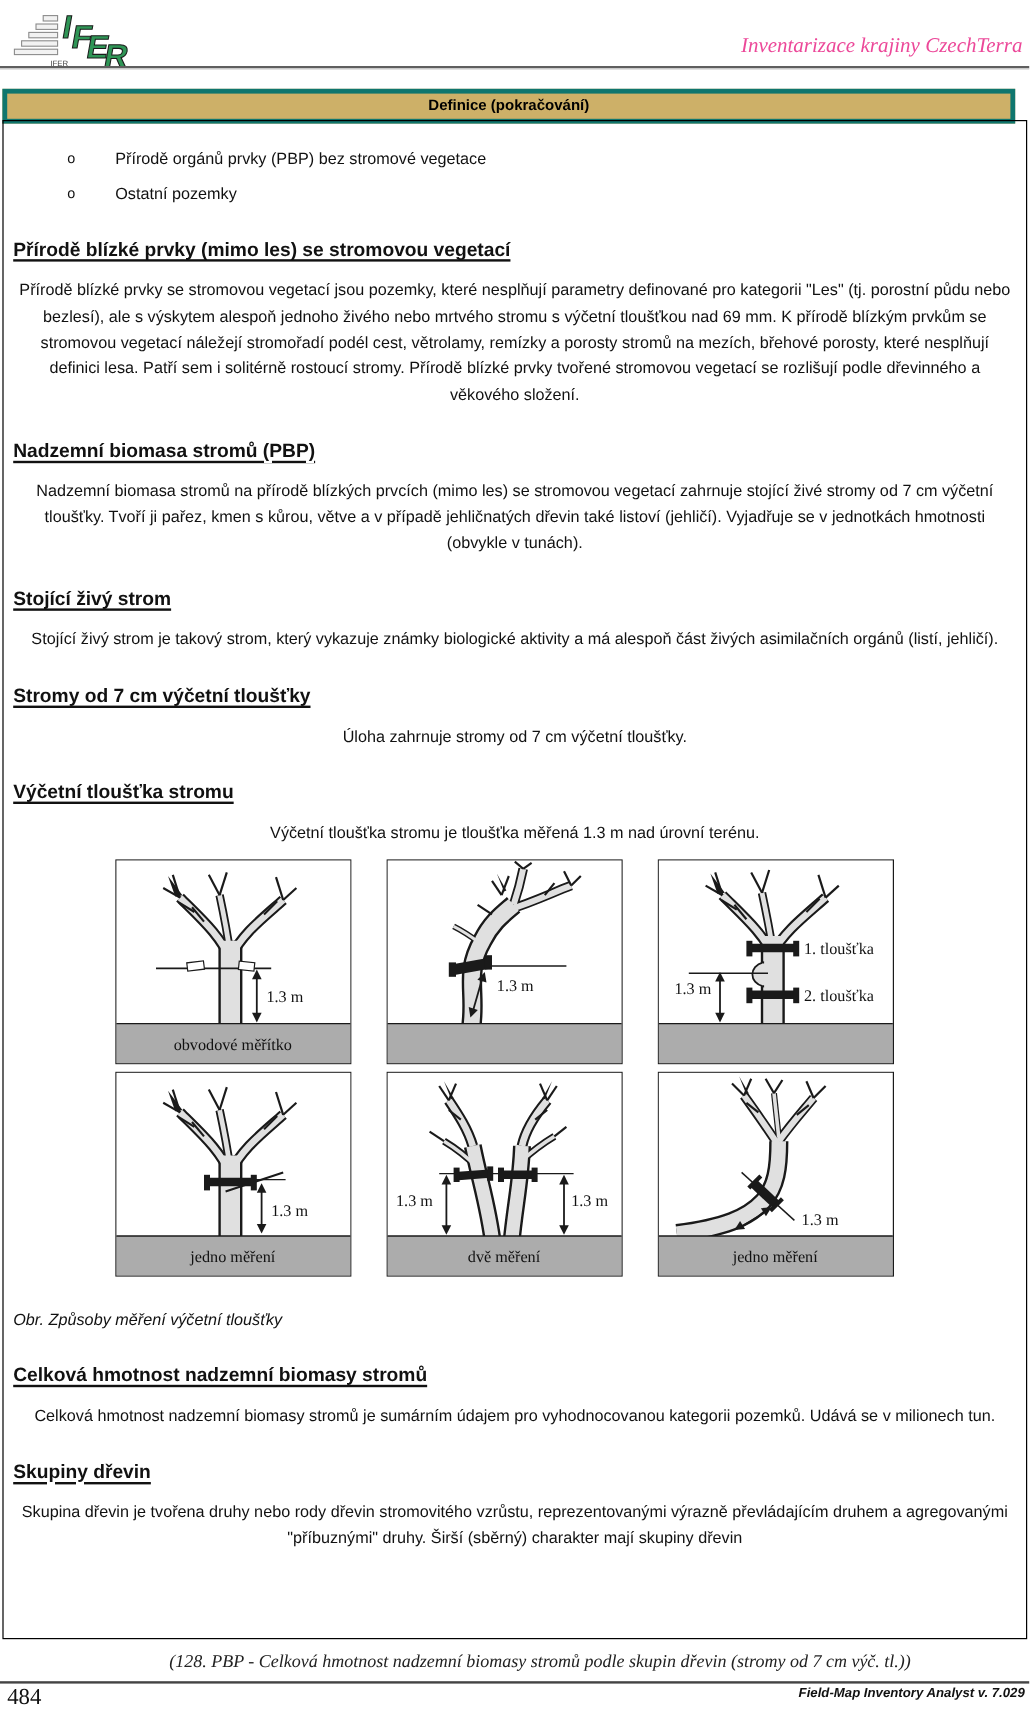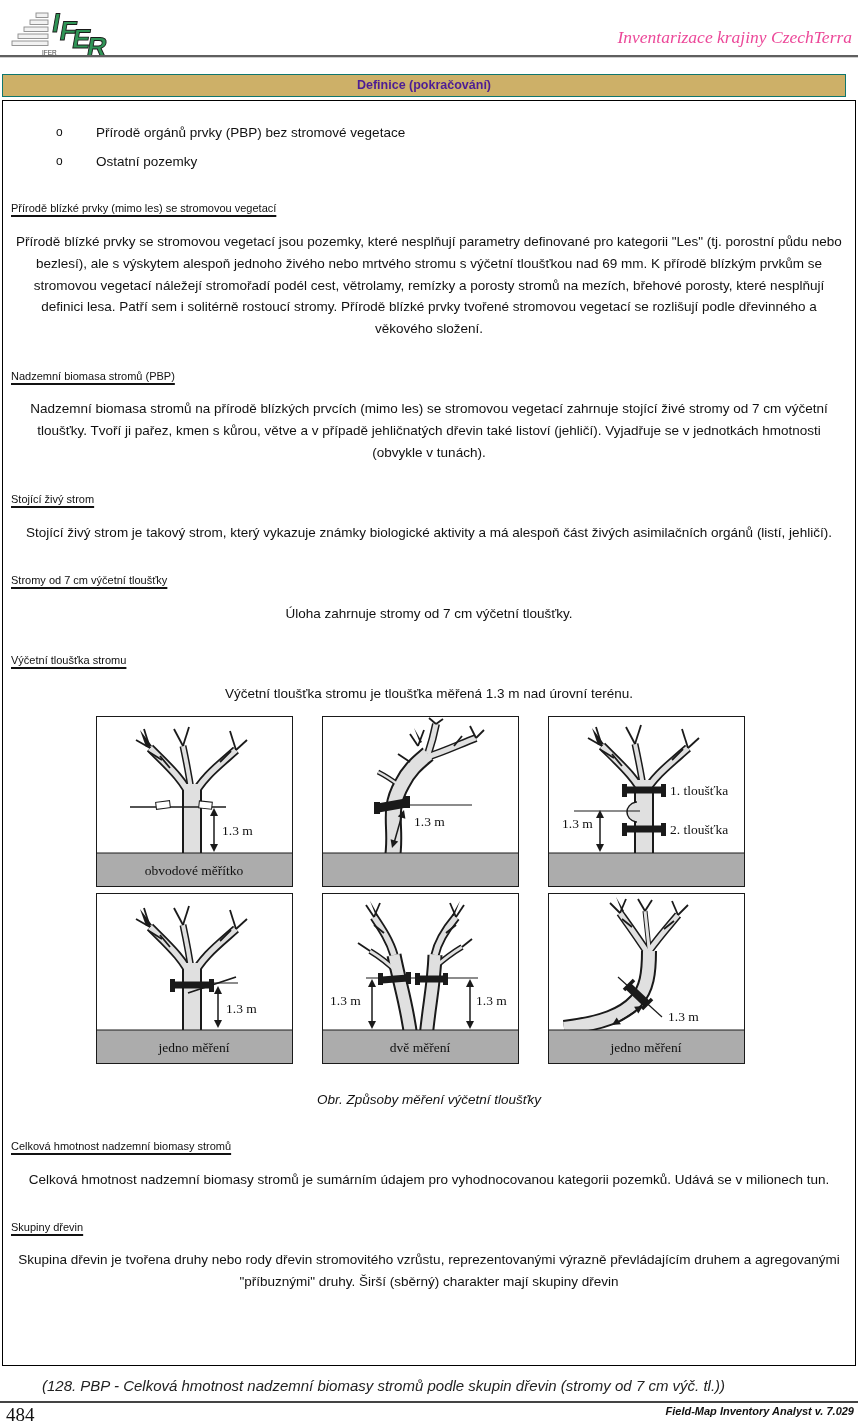--- a/index.html
+++ b/index.html
@@ -8,43 +8,43 @@
 
   
   .logo{position:absolute;left:8px;top:3px;}
   .doc-title{position:absolute;right:6px;top:27px;font-family:"Liberation Serif",serif;
              font-style:italic;font-size:17.5px;color:#ec4899;}
   .hdr-line1{position:absolute;left:0;right:0;top:55px;height:2px;background:#5f5f5f;}
   .hdr-line2{position:absolute;left:0;right:0;top:57px;height:1px;background:#cfcfcf;}
 
   
   .banner{position:absolute;left:2px;right:12px;top:74px;height:21px;background:#CDB068;
-          border:1px solid #0f766e;text-align:center;font-weight:bold;font-size:12.5px;
-          line-height:21px;color:#4c1d95;}
+          border:4px solid #0f766e;text-align:center;font-weight:bold;font-size:12.5px;
+          line-height:21px;color:#000000;}
 
   
   .content{position:absolute;left:2px;right:2px;top:100px;height:1266px;border:1px solid #000;
            padding:0 8px;box-sizing:border-box;font-size:13.5px;line-height:21.7px;}
   .bullets{margin-top:21px;}
   .bullet-row{display:flex;margin-bottom:7px;}
   .bullet-marker{width:40px;padding-left:45px;flex:none;font-size:12px;}
-  .section h2{font-size:11px;font-weight:normal;margin:26px 0 0 0;
+  .section h2{font-size:16px;font-weight:bold;margin:26px 0 0 0;
               text-decoration:underline;text-decoration-thickness:1.5px;text-underline-offset:3px;}
   .section p{margin:11px 0 0 0;text-align:center;}
 
   
   .fig-grid{display:grid;grid-template-columns:repeat(3,197px);gap:6px 29px;margin:11px 0 0 85px;}
   .panel{width:197px;height:171px;}
   .panel-svg{display:block;}
   .panel-svg text{font-family:"Liberation Serif",serif;font-size:13.5px;fill:#111;}
-  .fig-caption{text-align:center;font-style:italic;margin-top:25px;}
+  .fig-caption{font-style:italic;margin-top:25px;}
 
   
-  .foot-note{position:absolute;left:0;right:0;top:1377px;text-align:left;
-             font-family:Liberation Sans, sans-serif;font-style:italic;font-size:15px;color:#222;padding-left:42px;}
+  .foot-note{position:absolute;left:0;right:0;top:1377px;text-align:center;
+             font-family:Liberation Serif, serif;font-style:italic;font-size:15px;color:#222;padding-left:42px;}
   .foot-line{position:absolute;left:0;right:0;top:1401px;height:2px;background:#444;}
   .page-num{position:absolute;left:6px;top:1404px;font-family:"Liberation Serif",serif;font-size:19px;}
   .version{position:absolute;right:4px;top:1405px;font-weight:bold;font-style:italic;font-size:11px;}
 </style>
 </head>
 <body>
 
 <div class="page">
 
   <svg class="logo" width="112" height="56" viewBox="0 0 112 56">

